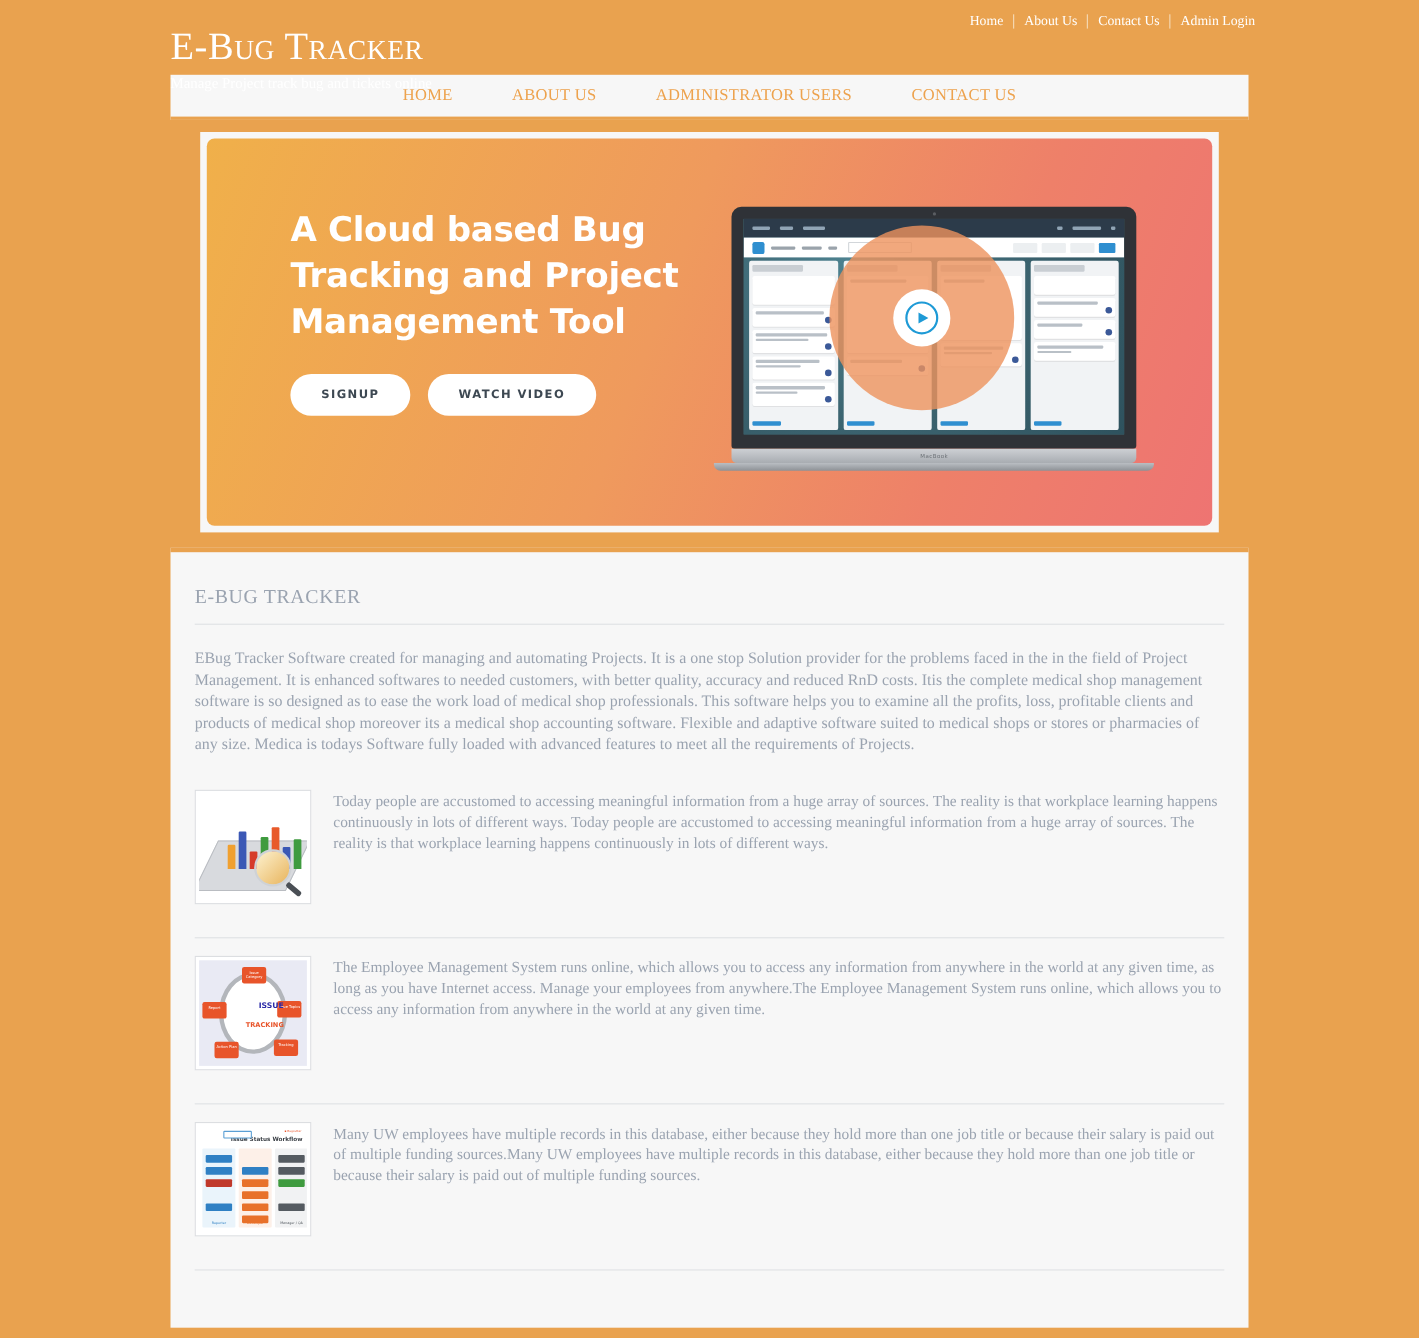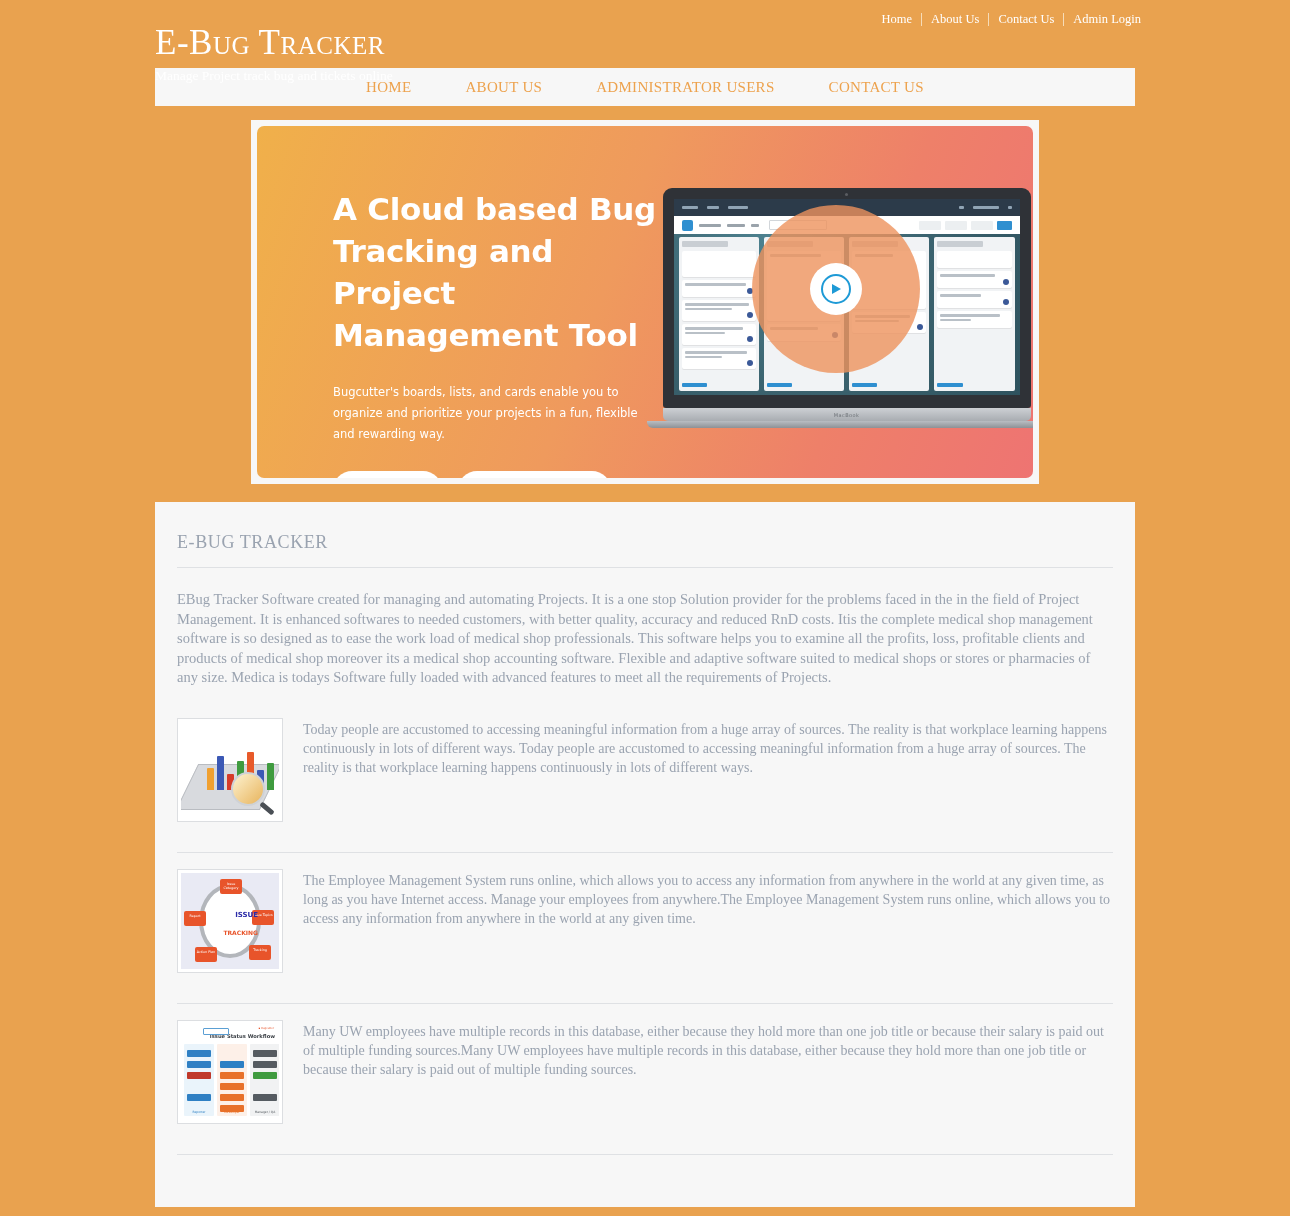--- a/index.html
+++ b/index.html
@@ -72,21 +72,21 @@
   .navwrap a {
     color: #eda24d; text-decoration: none;
     font-size: 15px;
     font-family: "Liberation Serif", serif;
     padding: 0 27px;
     letter-spacing: 0.3px;
   }
 
   
   .herocard {
-    width: 788px; margin: 11px auto 0;
+    width: 926px; margin: 11px auto 0;
     background: #f7f7f7;
     padding: 6px;
   }
   .hero {
     height: 352px;
     border-radius: 7px;
     background: linear-gradient(110deg, #f0b04a 0%, #ef9a5d 45%, #ee8069 75%, #ee7472 100%);
     position: relative;
     overflow: hidden;
     display: flex;
@@ -427,21 +427,20 @@
     <a>ABOUT US</a>
     <a>ADMINISTRATOR USERS</a>
     <a>CONTACT US</a>
   </div>
 
   <div class="herocard">
     <div class="hero">
 
       <div class="hero-left">
         <h2 class="hero-h1">A Cloud based Bug Tracking and Project Management Tool</h2>
-        <p class="hero-p">Bugcutter's boards, lists, and cards enable you to organize and prioritize your projects in a fun, flexible and rewarding way.</p>
         <div class="hero-btns">
           <button class="hbtn">SIGNUP</button>
           <button class="hbtn">WATCH VIDEO</button>
         </div>
       </div>
 
       <div class="hero-right">
         <div class="laptop">
           <div class="lid">
             <div class="screen">

